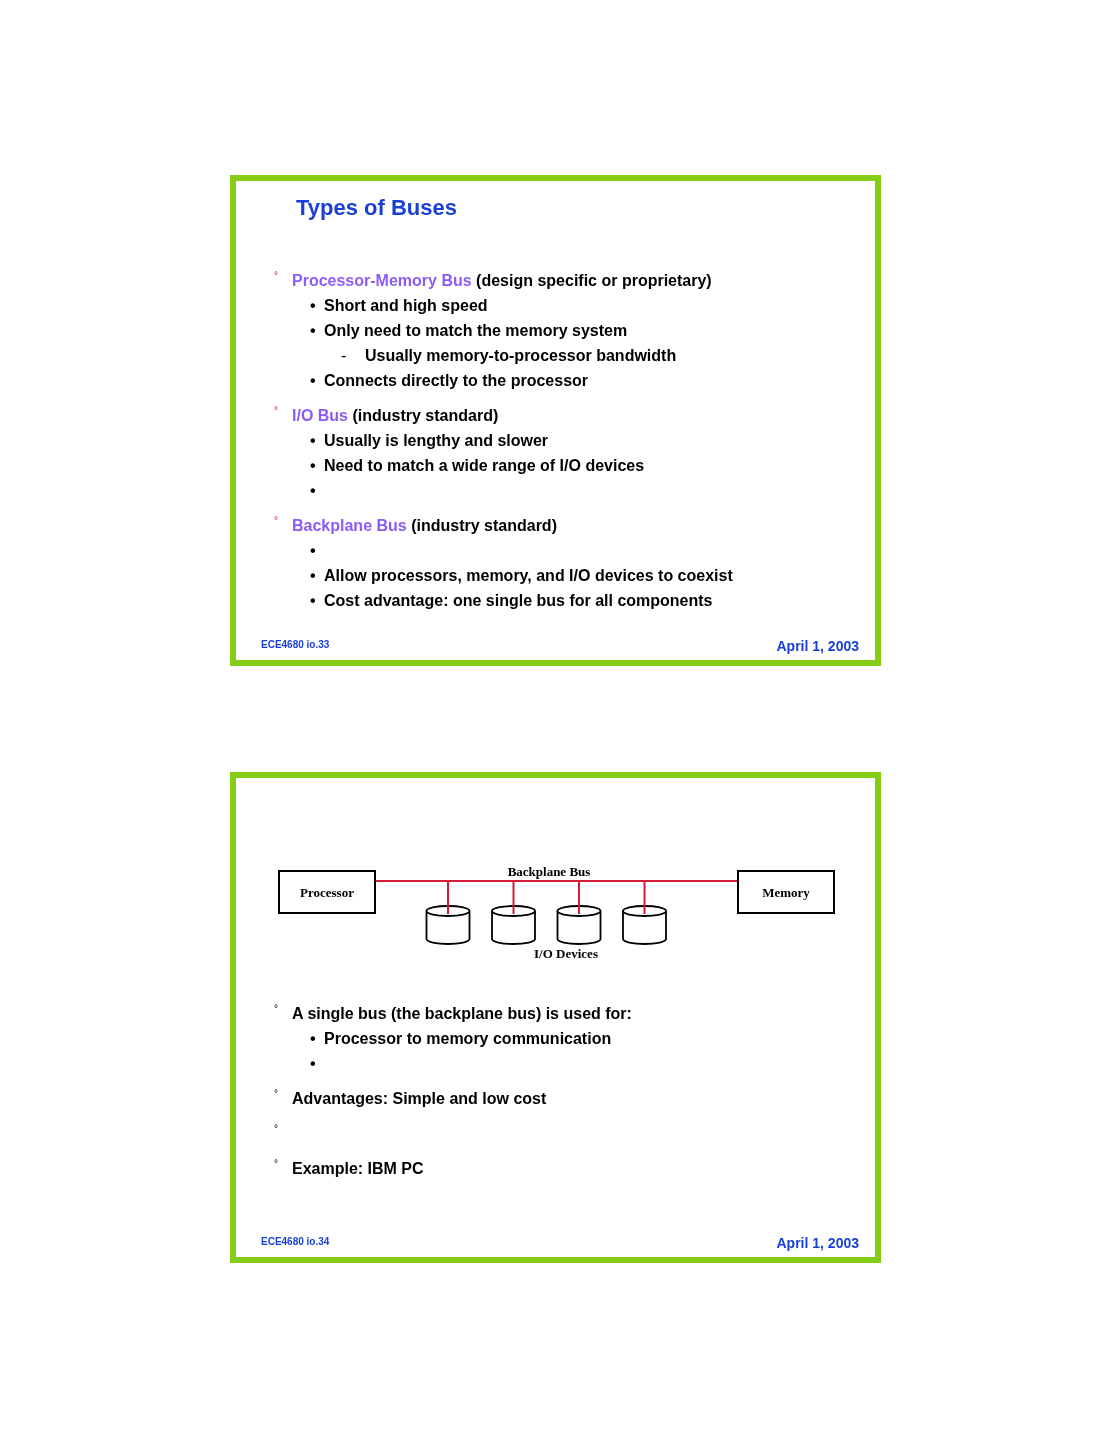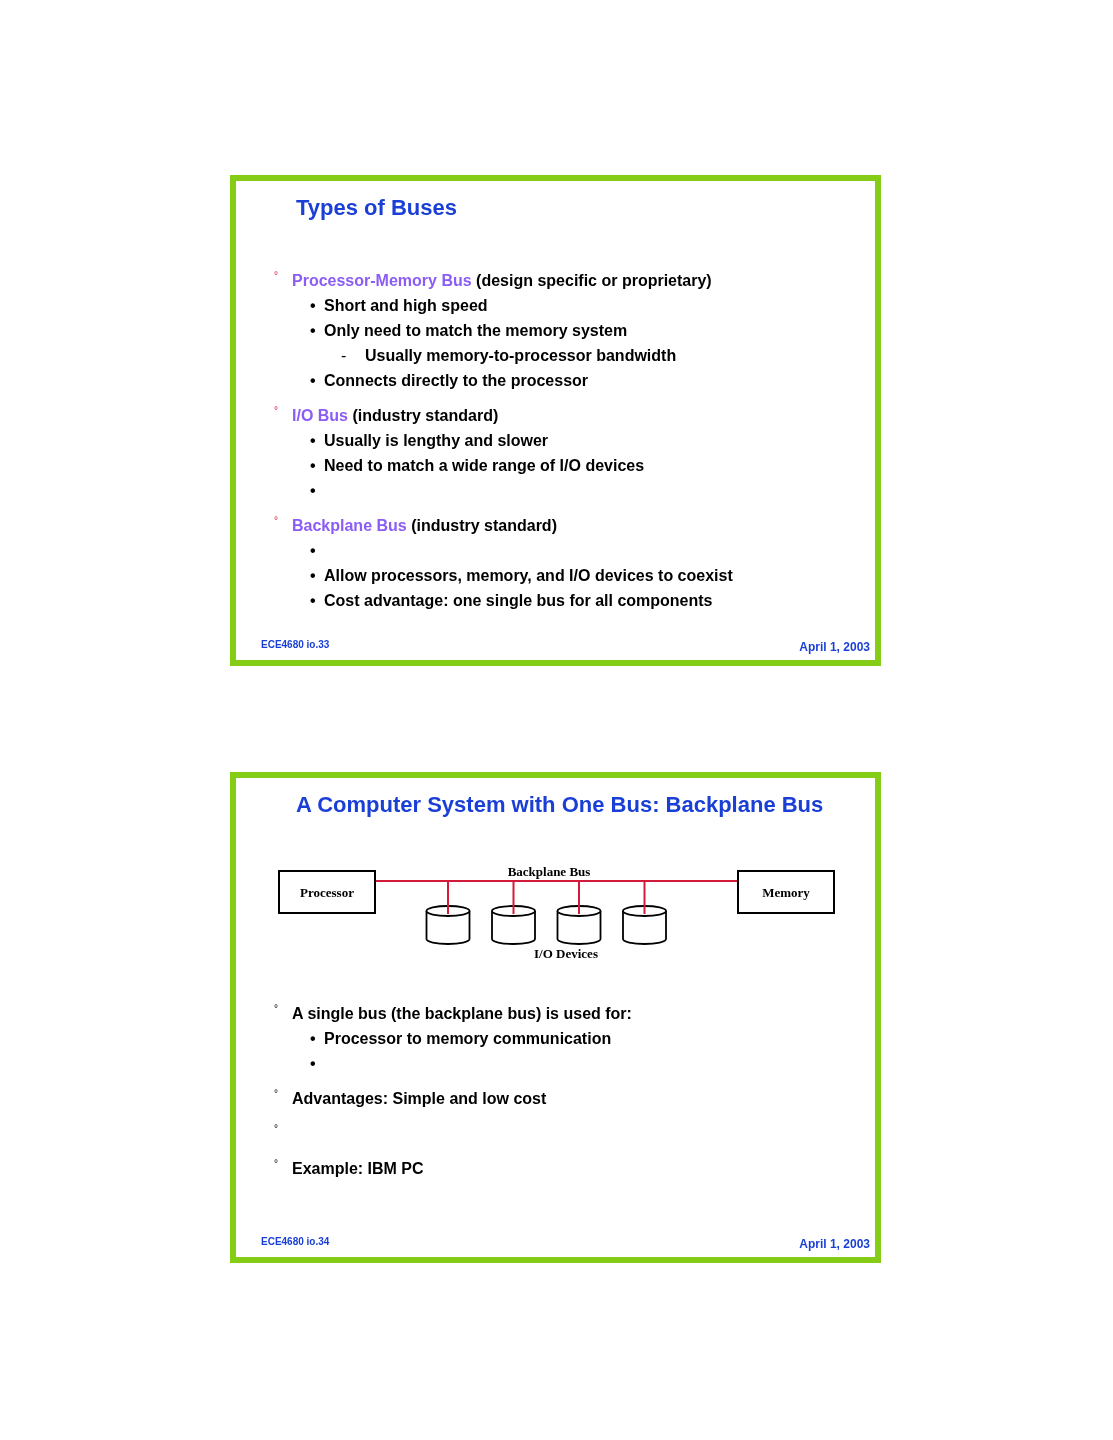--- a/index.html
+++ b/index.html
@@ -13,21 +13,21 @@
     .body { position: absolute; left: 38px; font-weight: bold; font-size: 16px; color: #000; }
     .l1 { position: relative; padding-left: 18px; height: 24px; line-height: 24px; white-space: nowrap; }
     .l1 .mark { position: absolute; left: 0; top: -5px; font-size: 10px; font-weight: normal; color: #d41a3a; }
     .l2 { position: relative; padding-left: 50px; height: 25px; line-height: 25px; white-space: nowrap; }
     .l2 .mark { position: absolute; left: 36px; }
     .l3 { position: relative; padding-left: 91px; height: 25px; line-height: 25px; white-space: nowrap; }
     .l3 .mark { position: absolute; left: 67px; font-weight: normal; }
     .gap { height: 11px; }
     .red { color: #8b5cf6; }
     .footer-left { position: absolute; left: 25px; bottom: 10px; font-size: 10px; font-weight: bold; color: #1a3fd6; }
-    .footer-right { position: absolute; right: 5px; bottom: 6px; font-size: 12px; font-weight: bold; color: #1a3fd6; }
+    .footer-right { position: absolute; right: 16px; bottom: 6px; font-size: 14px; font-weight: bold; color: #1a3fd6; }
     .diagram { position: absolute; left: 0; top: 0; width: 651px; height: 200px; }
     .diag-text { font-family: "Liberation Serif", serif; font-weight: bold; font-size: 13px; fill: #000; }
   </style>
 </head>
 <body>
 
 <div class="slide" id="slide1">
   <div class="title">Types of Buses</div>
   <div class="body" style="top:88px;">
     <div class="l1">
@@ -55,21 +55,20 @@
     </div>
     <div class="l2"><span class="mark">•</span></div>
     <div class="l2"><span class="mark">•</span><span>Allow processors, memory, and I/O devices to coexist</span></div>
     <div class="l2"><span class="mark">•</span><span>Cost advantage: one single bus for all components</span></div>
   </div>
   <div class="footer-left">ECE4680  io.33</div>
   <div class="footer-right">April 1, 2003</div>
 </div>
 
 <div class="slide" id="slide2">
-  <div class="title">A Computer System with One Bus: Backplane Bus</div>
 
   <svg class="diagram" viewBox="0 0 651 200">
 
     <line x1="140" y1="103" x2="501" y2="103" stroke="#d41a3a" stroke-width="2"></line>
 
     <rect x="43" y="93" width="96" height="42" fill="#fff" stroke="#000" stroke-width="2"></rect>
     <text class="diag-text" x="91" y="119" text-anchor="middle">Processor</text>
 
     <rect x="502" y="93" width="96" height="42" fill="#fff" stroke="#000" stroke-width="2"></rect>
     <text class="diag-text" x="550" y="119" text-anchor="middle">Memory</text>

